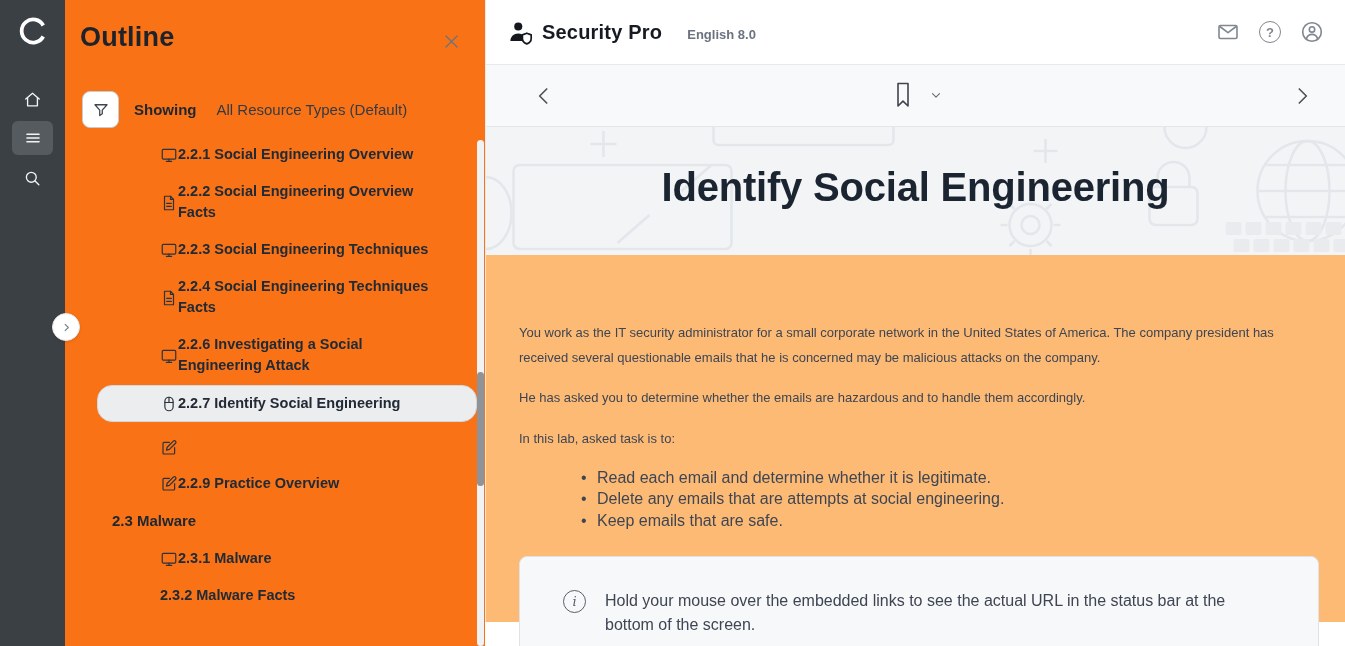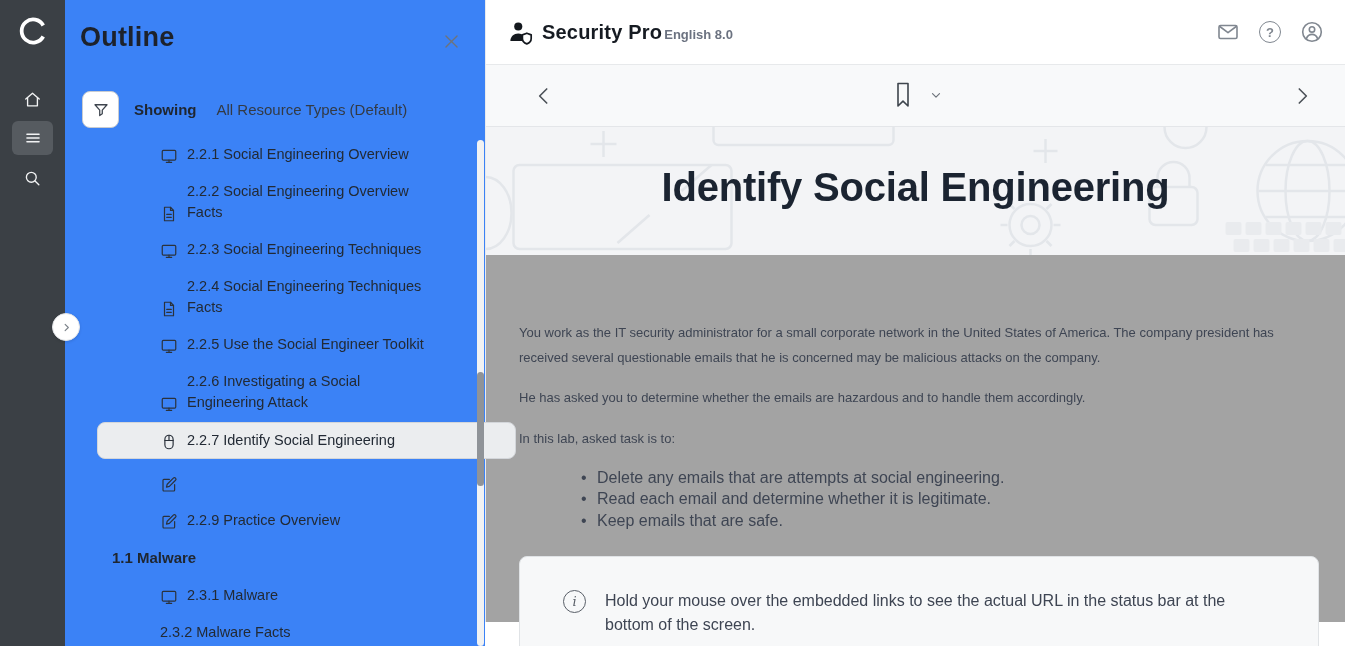--- a/index.html
+++ b/index.html
@@ -15,49 +15,49 @@
   .rail-btn.home { top:82px; }
   .rail-btn.menu { top:121px; background:#565b60; }
   .rail-btn.search { top:161px; }
 
   
   .handle { position:absolute; left:52px; top:313px; width:28px; height:28px; border-radius:50%;
             background:#fff; border:1px solid #e3e5e8; box-shadow:0 1px 3px rgba(0,0,0,.12);
             display:flex; align-items:center; justify-content:center; color:#7a8088; z-index:6; cursor:pointer; }
 
   
-  .outline { position:absolute; left:65px; top:0; width:420px; height:646px; background:#3b82f6; z-index:3; }
+  .outline { position:absolute; left:65px; top:0; width:420px; height:646px; background:#f97316; z-index:3; }
   .outline-title { position:absolute; left:15px; top:22px; font-size:27px; font-weight:800; color:#1d222b; letter-spacing:.2px; }
   .outline-close { position:absolute; right:20px; top:27px; width:28px; height:28px; display:flex;
                    align-items:center; justify-content:center; color:#6d737b; cursor:pointer; }
   .filter-row { position:absolute; left:17px; top:91px; display:flex; align-items:center; }
   .filter-btn { width:37px; height:37px; border:1px solid #c8ccd1; border-radius:8px; background:#fff;
                 display:flex; align-items:center; justify-content:center; color:#3e454e; cursor:pointer; }
   .filter-label { margin-left:15px; font-size:15px; font-weight:700; color:#1f2630; }
   .filter-value { margin-left:20px; font-size:15px; color:#333a44; }
 
   .olist { position:absolute; left:32px; top:144px; width:360px; }
-  .oitem { display:flex; gap:9px; align-items:flex-end; margin-bottom:16px; padding-left:63px;
-           font-size:14.5px; line-height:21px; font-weight:400; color:#222a35; cursor:pointer; }
+  .oitem { display:flex; gap:0; align-items:center; margin-bottom:16px; padding-left:63px;
+           font-size:14.5px; line-height:21px; font-weight:700; color:#222a35; cursor:pointer; }
   .oitem .ico { flex:0 0 18px; height:18px; margin-top:1px; color:#2b323c; }
   .oitem .olabel { max-width:252px; }
-  .oitem.selected { width:419px; background:#ebedef; border:1px solid #d3d6da; border-radius:8px;
+  .oitem.selected { width:380px; background:#ebedef; border:1px solid #d3d6da; border-radius:15px;
                     padding:7px 6px 7px 62px; margin-top:-7px; margin-bottom:16px; }
   .osection { margin:15px 0 17px 15px; font-size:15px; font-weight:700; color:#1f2630; line-height:21px; }
 
   .oscroll-track { position:absolute; right:1px; top:140px; width:7px; height:506px; background:#f1f2f3; border-radius:4px; }
   .oscroll-thumb { position:absolute; right:1px; top:372px; width:7px; height:114px; background:#8f9398; border-radius:4px; cursor:pointer; }
 
   
-  .main { position:absolute; left:485px; top:0; width:860px; height:622px; background:#a3a3a3; border-left:1px solid #e8eaed; }
+  .main { position:absolute; left:485px; top:0; width:860px; height:622px; background:#fdba74; border-left:1px solid #e8eaed; }
   .topbar { height:65px; border-bottom:1px solid #e7e9eb; display:flex; align-items:center; padding:0 21px; background:#fff; }
   .brand { display:flex; align-items:center; }
   .brand .bicon { width:27px; height:27px; color:#14181e; }
   .brand-title { margin-left:8px; font-size:20px; font-weight:700; color:#161b22; letter-spacing:.2px; }
-  .brand-edition { margin-left:2px; margin-top:5px; font-size:13px; font-weight:600; color:#6b7280; }
+  .brand-edition { margin-left:25px; margin-top:5px; font-size:13px; font-weight:600; color:#6b7280; }
   .top-icons { margin-left:auto; display:flex; align-items:center; gap:19px; color:#808790; }
   .top-icons .tico { width:24px; height:24px; display:flex; align-items:center; justify-content:center; cursor:pointer; }
 
   .navstrip { position:relative; height:62px; background:#f8f9fa; border-bottom:1px solid #e4e6e9; }
   .nav-prev { position:absolute; left:45px; top:18px; width:26px; height:26px; color:#4c5258; cursor:pointer; }
   .nav-next { position:absolute; right:30px; top:18px; width:26px; height:26px; color:#4c5258; cursor:pointer; }
   .bmark-group { position:absolute; left:405px; top:15px; display:flex; align-items:center; gap:14px; }
   .bmark { width:24px; height:30px; color:#3e454d; cursor:pointer; }
   .bmark-caret { width:14px; height:14px; color:#6d737b; cursor:pointer; }
 
@@ -172,37 +172,28 @@
         <span class="ico">
             <svg width="18" height="18" viewBox="0 0 24 24" stroke="currentColor" stroke-width="1.6" fill="none" stroke-linecap="round" stroke-linejoin="round">
               <path d="M6 3h8l4 4.2V21H6z"></path>
               <path d="M14 3v4.2h4"></path>
               <path d="M9 12.5h6M9 16.5h6"></path>
             </svg>
           </span>
         <span class="olabel">2.2.4 Social Engineering Techniques Facts</span>
       </div>
 
+
       <div class="oitem">
         <span class="ico">
             <svg width="18" height="18" viewBox="0 0 24 24" stroke="currentColor" stroke-width="1.6" fill="none" stroke-linecap="round" stroke-linejoin="round">
               <rect x="3" y="4.5" width="18" height="13" rx="1.5"></rect>
               <path d="M12 17.5v3M8.5 20.5h7"></path>
             </svg>
           </span>
-        <span class="olabel">2.2.5 Use the Social Engineer Toolkit</span>
-      </div>
-
-      <div class="oitem">
-        <span class="ico">
-            <svg width="18" height="18" viewBox="0 0 24 24" stroke="currentColor" stroke-width="1.6" fill="none" stroke-linecap="round" stroke-linejoin="round">
-              <rect x="3" y="4.5" width="18" height="13" rx="1.5"></rect>
-              <path d="M12 17.5v3M8.5 20.5h7"></path>
-            </svg>
-          </span>
         <span class="olabel">2.2.6 Investigating a Social Engineering Attack</span>
       </div>
 
       <div class="oitem selected">
         <span class="ico">
             <svg width="18" height="18" viewBox="0 0 24 24" stroke="currentColor" stroke-width="1.6" fill="none" stroke-linecap="round" stroke-linejoin="round">
               <rect x="6.5" y="3" width="11" height="18" rx="5.5"></rect>
               <path d="M6.5 10h11M12 3v7"></path>
             </svg>
           </span>
@@ -221,21 +212,21 @@
       <div class="oitem">
         <span class="ico">
             <svg width="18" height="18" viewBox="0 0 24 24" stroke="currentColor" stroke-width="1.6" fill="none" stroke-linecap="round" stroke-linejoin="round">
               <path d="M12.5 4.5H5.2A1.2 1.2 0 0 0 4 5.7v13.1A1.2 1.2 0 0 0 5.2 20h13.1a1.2 1.2 0 0 0 1.2-1.2v-7.3"></path>
               <path d="M17.8 2.8a2 2 0 0 1 2.9 2.9l-8.2 8.2-3.9 1 1-3.9z"></path>
             </svg>
           </span>
         <span class="olabel">2.2.9 Practice Overview</span>
       </div>
 
-      <div class="osection">1.1 Malware</div>
+      <div class="osection">2.3 Malware</div>
 
       <div class="oitem">
         <span class="ico">
             <svg width="18" height="18" viewBox="0 0 24 24" stroke="currentColor" stroke-width="1.6" fill="none" stroke-linecap="round" stroke-linejoin="round">
               <rect x="3" y="4.5" width="18" height="13" rx="1.5"></rect>
               <path d="M12 17.5v3M8.5 20.5h7"></path>
             </svg>
           </span>
         <span class="olabel">2.3.1 Malware</span>
       </div>
@@ -345,22 +336,22 @@
         </g>
       </svg>
       <h1>Identify Social Engineering</h1>
     </div>
 
     <div class="content">
       <p>You work as the IT security administrator for a small corporate network in the United States of America. The company president has received several questionable emails that he is concerned may be malicious attacks on the company.</p>
       <p>He has asked you to determine whether the emails are hazardous and to handle them accordingly.</p>
       <p>In this lab, asked task is to:</p>
       <ul>
+        <li>Read each email and determine whether it is legitimate.</li>
         <li>Delete any emails that are attempts at social engineering.</li>
-        <li>Read each email and determine whether it is legitimate.</li>
         <li>Keep emails that are safe.</li>
       </ul>
       <div class="note-box">
         <span class="note-ico">
           <span>i</span>
         </span>
         <span class="note-text">Hold your mouse over the embedded links to see the actual URL in the status bar at the bottom of the screen.</span>
       </div>
     </div>
 

